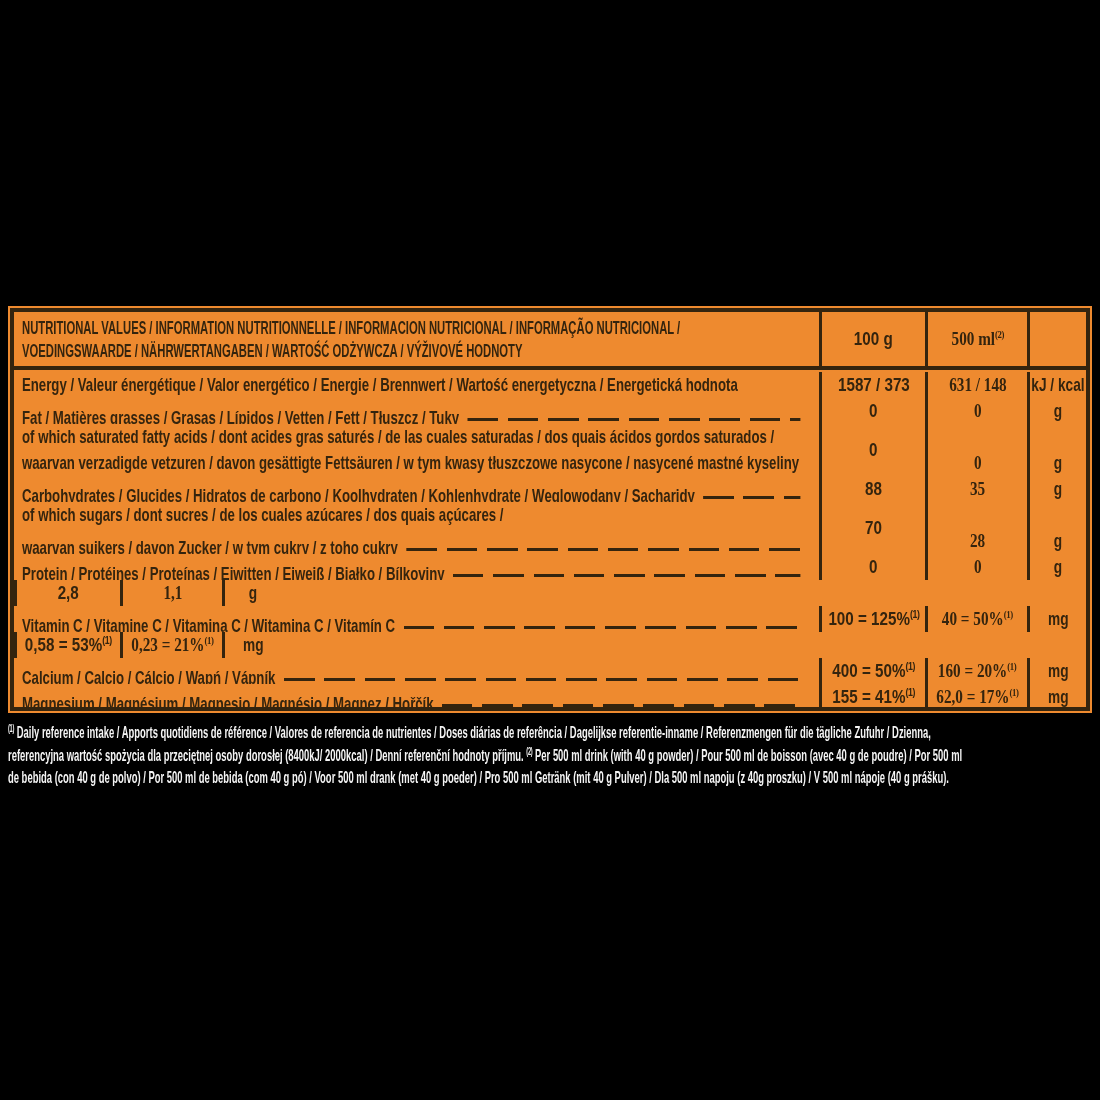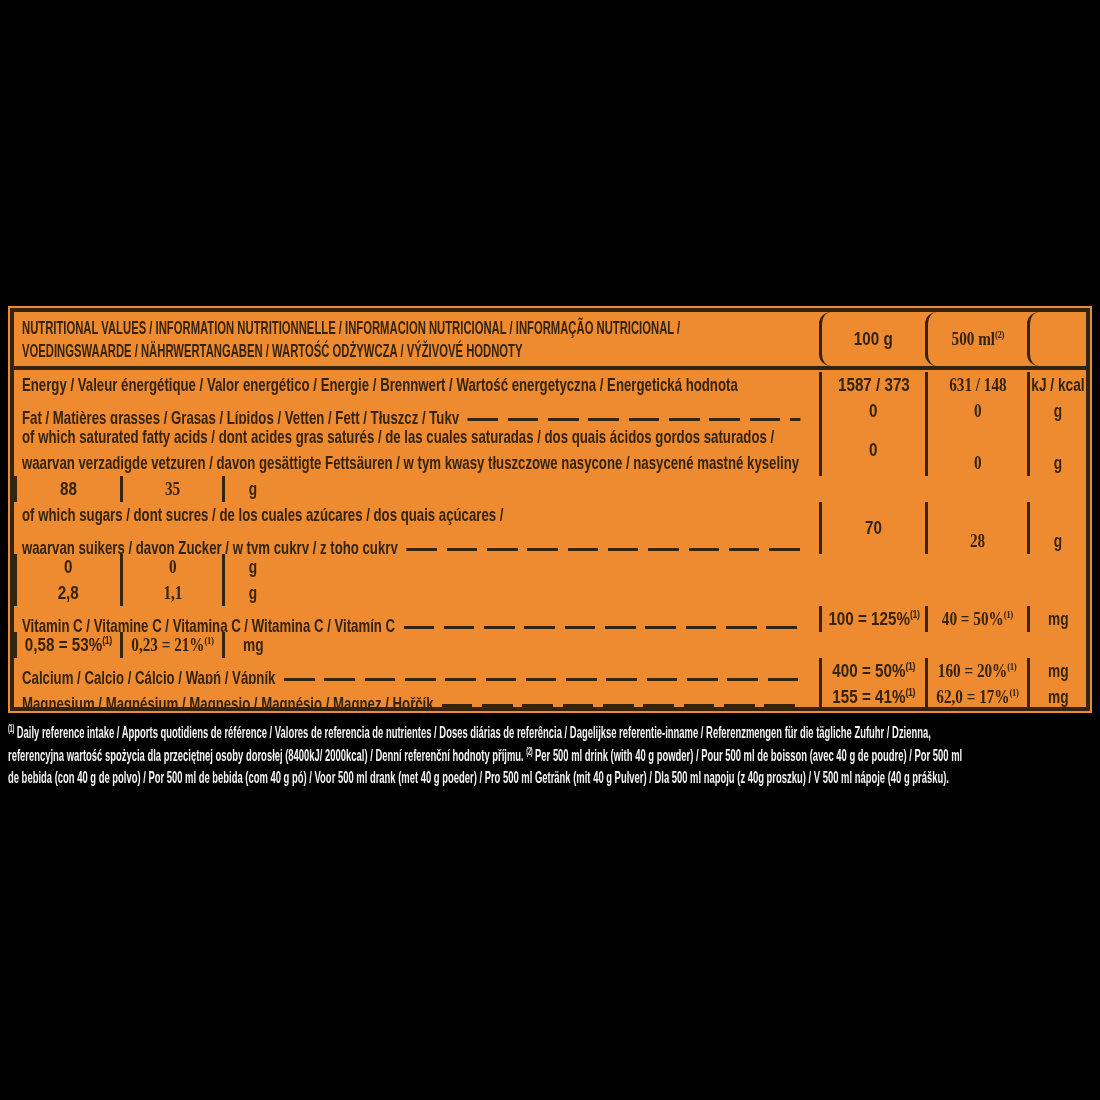--- a/index.html
+++ b/index.html
@@ -20,21 +20,21 @@
   .hdr-row{display:flex;border-bottom:4px solid var(--ink);height:54px;flex:0 0 auto;}
   .rows{flex:1 1 auto;display:flex;flex-direction:column;padding-top:2px;}
   .row{display:flex;height:26px;flex:0 0 auto;}
   .row.dbl{height:52px;}
   .cell{box-sizing:border-box;}
   .cell.label{flex:1 1 auto;overflow:hidden;padding-left:8px;position:relative;}
   .cell.val{display:flex;align-items:flex-end;justify-content:center;border-left:3px solid var(--ink);overflow:visible;}
   .cell.val100{width:106px;flex:0 0 106px;align-items:center;}
   .cell.val500{width:102px;flex:0 0 102px;font-family:Liberation Serif, serif;}
   .cell.valunit{width:59px;flex:0 0 59px;}
-  .hdr-row .cell.val{align-items:center;border-radius:12px;}
+  .hdr-row .cell.val{align-items:center;}
   
   .cnd{width:1150px;transform:scaleX(0.695);transform-origin:0 0;}
   .hdr-cnd{width:1240px;transform:scaleX(0.644);transform-origin:0 0;padding-top:5px;}
   .lline{display:flex;align-items:baseline;height:26px;line-height:26px;
          font-weight:bold;font-size:19px;white-space:nowrap;letter-spacing:0;}
   .hline{height:23px;line-height:23px;font-weight:bold;font-size:17.5px;white-space:nowrap;}
   .fill{flex:1 1 auto;height:26px;margin:0 30px 0 12px;position:relative;}
   .fill::after{content:"";position:absolute;left:0;right:0;bottom:3px;height:3px;
          background:repeating-linear-gradient(90deg,var(--ink) 0 44px,transparent 44px 58px);}
   .vw{display:inline-block;transform:scaleX(0.8);transform-origin:center bottom;
@@ -128,20 +128,28 @@
               <span class="vw"><span>0</span></span>
             </div>
             <div class="cell val val500">
               <span class="vw"><span>0</span></span>
             </div>
             <div class="cell val valunit">
               <span class="vw uw"><span>g</span></span>
             </div>
           </div>
           <div class="row">
+            <div class="cell label">
+              <div class="cnd">
+                <div class="lline">
+                  <span>Carbohydrates / Glucides / Hidratos de carbono / Koolhydraten / Kohlenhydrate / Węglowodany / Sacharidy</span>
+                  <div class="fill"></div>
+                </div>
+              </div>
+            </div>
             <div class="cell val val100">
               <span class="vw"><span>88</span></span>
             </div>
             <div class="cell val val500">
               <span class="vw"><span>35</span></span>
             </div>
             <div class="cell val valunit">
               <span class="vw uw"><span>g</span></span>
             </div>
           </div>
@@ -161,20 +169,28 @@
               <span class="vw"><span>70</span></span>
             </div>
             <div class="cell val val500">
               <span class="vw"><span>28</span></span>
             </div>
             <div class="cell val valunit">
               <span class="vw uw"><span>g</span></span>
             </div>
           </div>
           <div class="row">
+            <div class="cell label">
+              <div class="cnd">
+                <div class="lline">
+                  <span>Protein / Protéines / Proteínas / Eiwitten / Eiweiß / Białko / Bílkoviny</span>
+                  <div class="fill"></div>
+                </div>
+              </div>
+            </div>
             <div class="cell val val100">
               <span class="vw"><span>0</span></span>
             </div>
             <div class="cell val val500">
               <span class="vw"><span>0</span></span>
             </div>
             <div class="cell val valunit">
               <span class="vw uw"><span>g</span></span>
             </div>
           </div>

